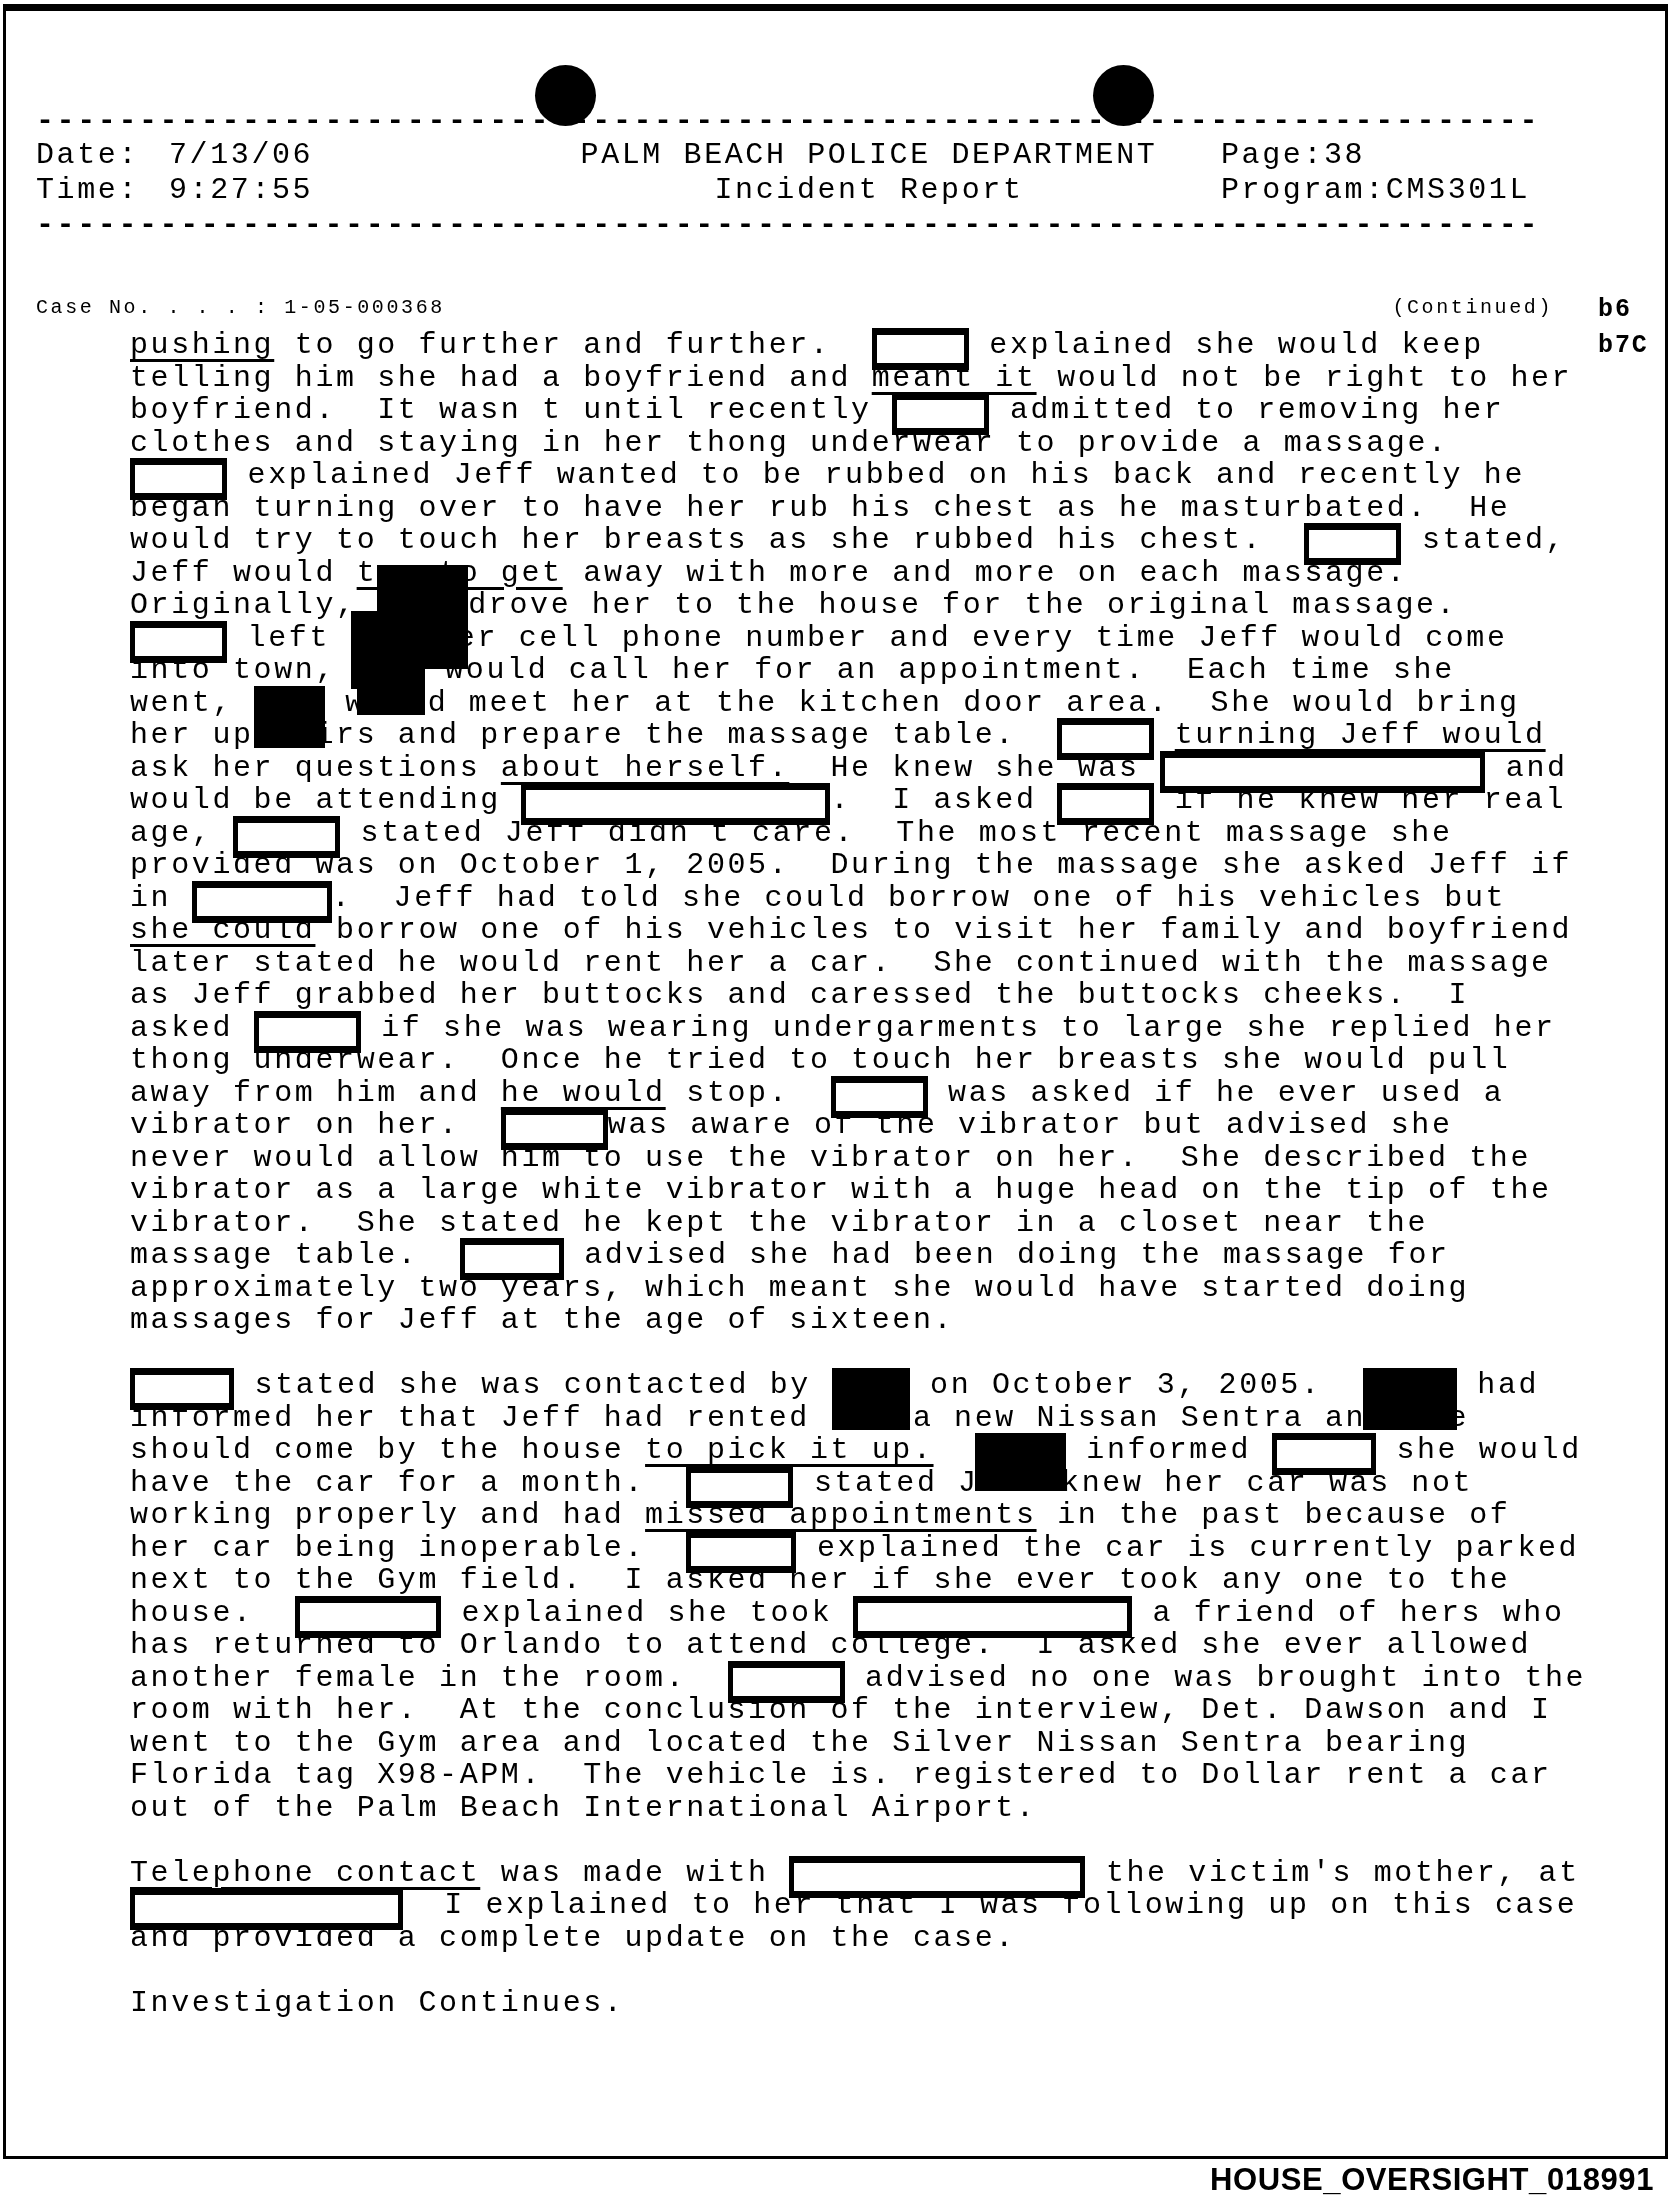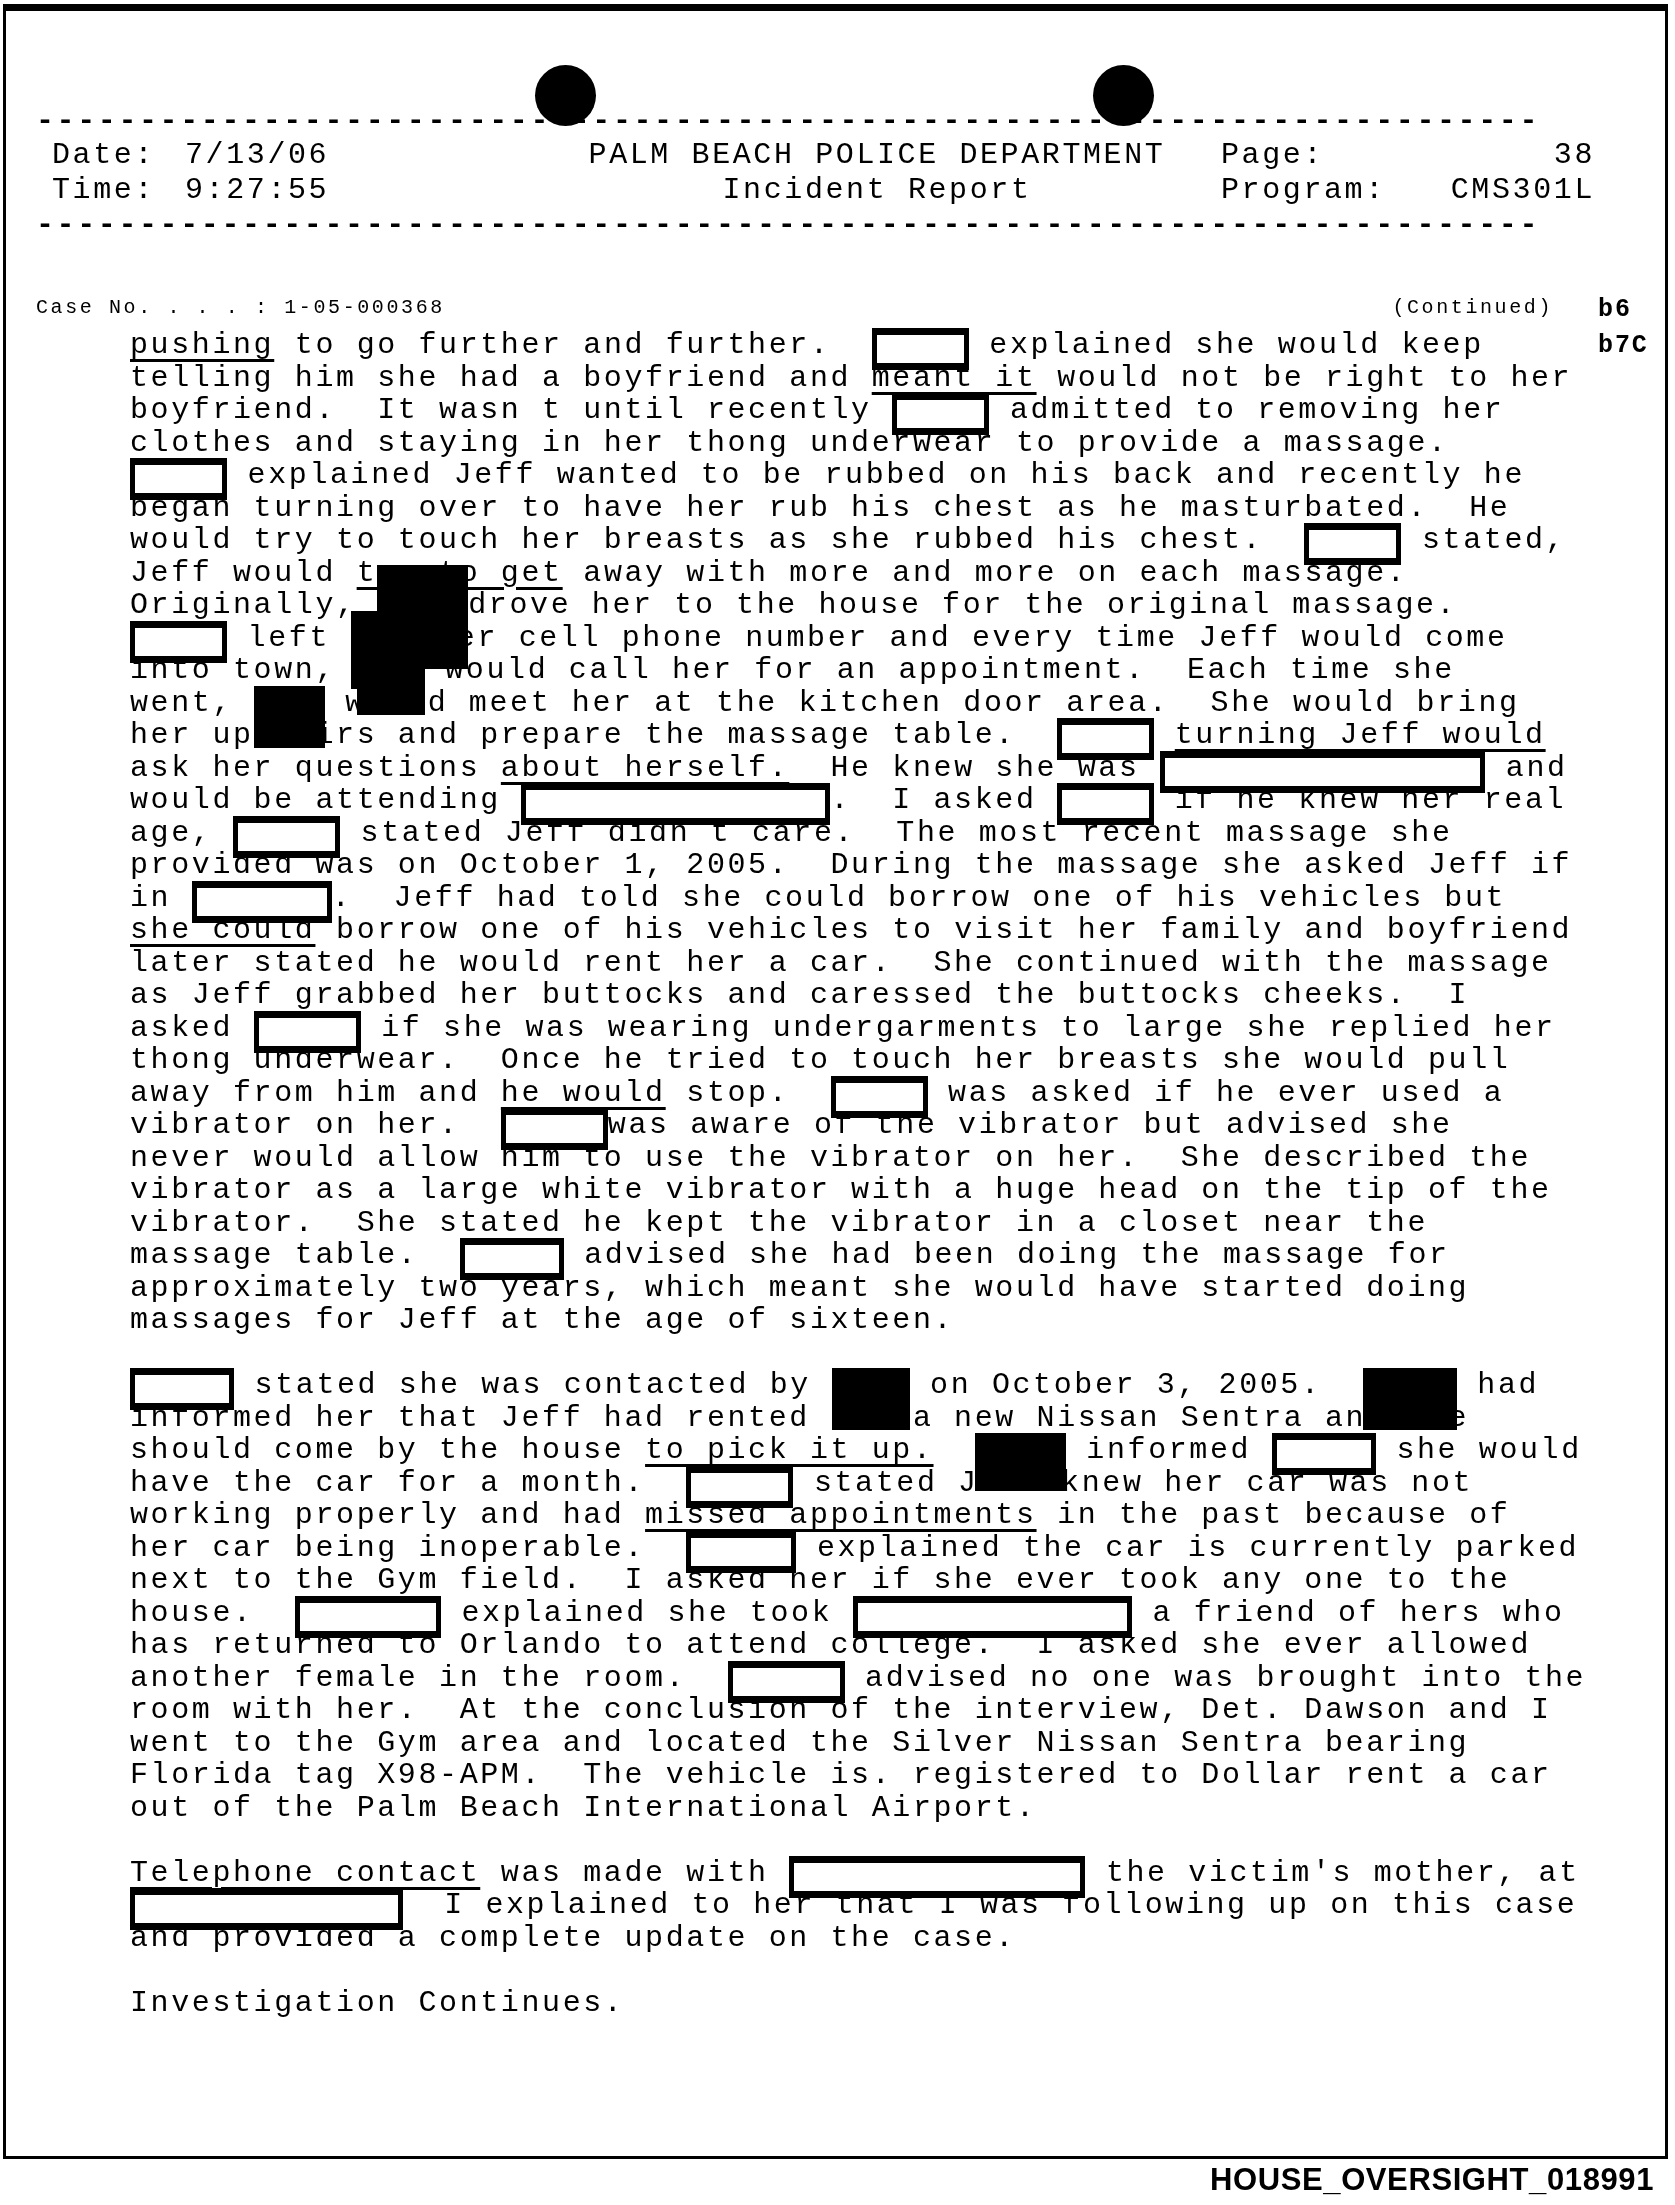--- a/index.html
+++ b/index.html
@@ -10,24 +10,24 @@
   .frame {
     position:absolute; left:2.6px; top:3.9px; width:1665px; height:2155px;
     border:3.2px solid #000; border-top-width:7.1px; box-sizing:border-box; pointer-events:none;
   }
   .punch { position:absolute; width:61px; height:61px; border-radius:50%; background:#000; top:65px; }
   .punch.p1 { left:535px; } .punch.p2 { left:1093px; }
 
   .header { position:absolute; left:36px; top:104px; width:1559px; font-size:30px; letter-spacing:2.6px; }
   .dash-line { height:34px; line-height:34px; white-space:nowrap; overflow:hidden; font-weight:bold; }
   .hrow { display:flex; height:35px; line-height:35px; white-space:pre; align-items:center; }
-  .hleft { width:481px; display:flex;margin-left:16px; }
+  .hleft { width:481px; display:flex; }
   .hleft .lbl { width:133px; }
   .hcenter { flex:1; text-align:center; }
-  .hright { width:374px; display:flex; justify-content:space-between;gap:28px; }
+  .hright { width:374px; display:flex; justify-content:flex-start; }
 
   .case-row {
     position:absolute; left:36px; top:292px; width:1517px; display:flex;
     justify-content:space-between; font-size:20px; letter-spacing:2.6px; white-space:pre; height:32.5px; line-height:32.5px;text-align:center;
   }
 
   .body-text { position:absolute; left:130px; top:328px; width:1481px; font-size:30px; letter-spacing:2.6px; }
   .para { margin:0 0 32.5px 0; }
   .line { display:flex; align-items:flex-start; height:32.5px; white-space:pre; }
   .t { flex:none; }

